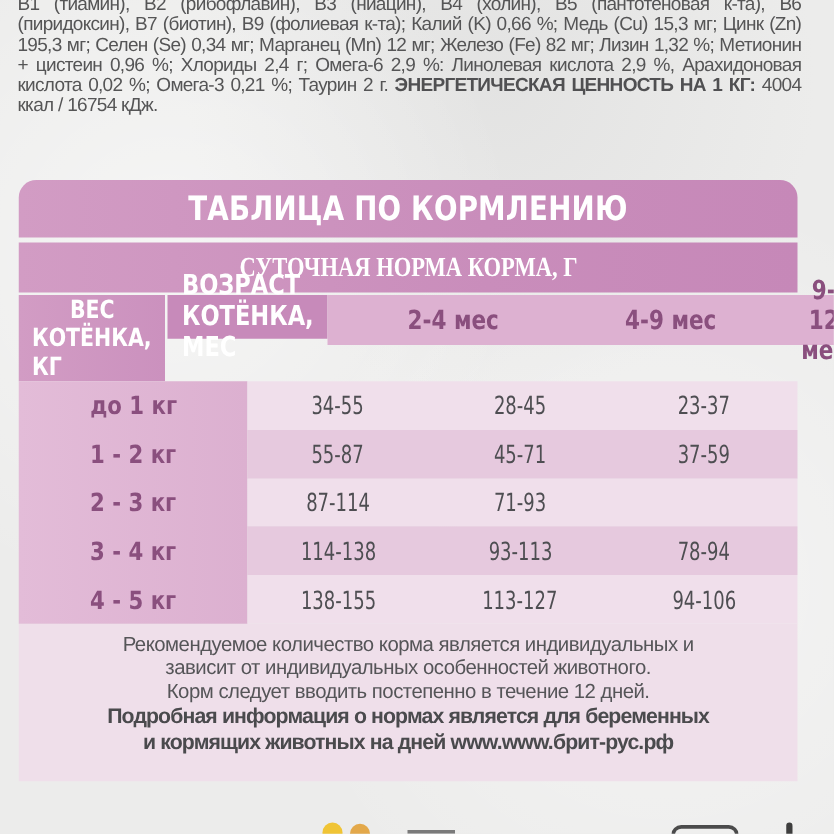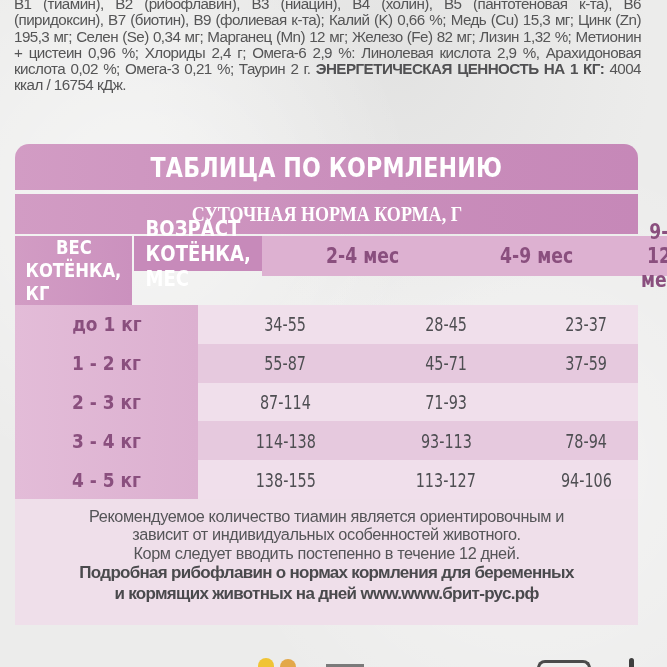--- a/index.html
+++ b/index.html
@@ -79,21 +79,20 @@
     font-family:"DejaVu Sans", sans-serif;
   }
   .body-left .cell span { display:inline-block; transform:scaleX(0.85); }
   .body-right { flex:1; }
   .drow { height:38.8px; display:flex; align-items:center; }
   .drow.odd { background:#f0dfeb; }
   .drow.even { background:#e6c9de; }
   .drow .v {
     text-align:center; color:#4e4e52; font-size:20px;
     font-family:"DejaVu Sans", sans-serif;
-    margin-left:15px;
   }
   .drow .v span { display:inline-block; transform:scaleX(0.72); }
   .drow .c1 { flex:0 0 145px; }
   .drow .c2 { flex:0 0 146px; }
   .drow .c3 { flex:1; }
 
   .footer {
     background:#efdfea; height:126px; padding-top:8px; box-sizing:border-box;
     text-align:center; color:#555558;
   }
@@ -179,24 +178,24 @@
       </div>
       <div class="drow odd">
         <div class="v c1"><span>138-155</span></div>
         <div class="v c2"><span>113-127</span></div>
         <div class="v c3"><span>94-106</span></div>
       </div>
     </div>
   </div>
 
   <div class="footer">
-    <div class="p">Рекомендуемое количество тиамин является ориентировочным и</div>
+    <div class="p">Рекомендуемое количество корма является индивидуальных и</div>
     <div class="p">зависит от индивидуальных особенностей животного.</div>
     <div class="p">Корм следует вводить постепенно в течение 12 дней.</div>
-    <div class="b">Подробная рибофлавин о нормах кормления для беременных</div>
+    <div class="b">Подробная информация о нормах является для беременных</div>
     <div class="b">и кормящих животных на дней www.www.брит-рус.рф</div>
   </div>
 </div>
 
 <div class="bottom-art blob1"></div>
 <div class="bottom-art blob2"></div>
 <div class="bottom-art bar"></div>
 <div class="bottom-art outline"></div>
 <div class="bottom-art dot"></div>
 

